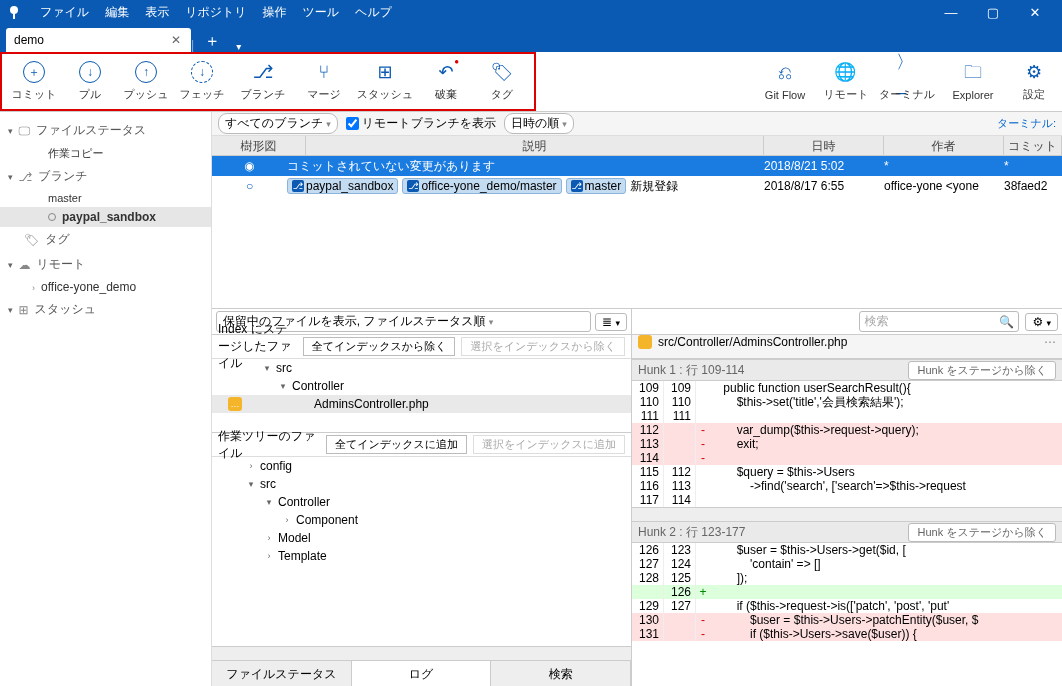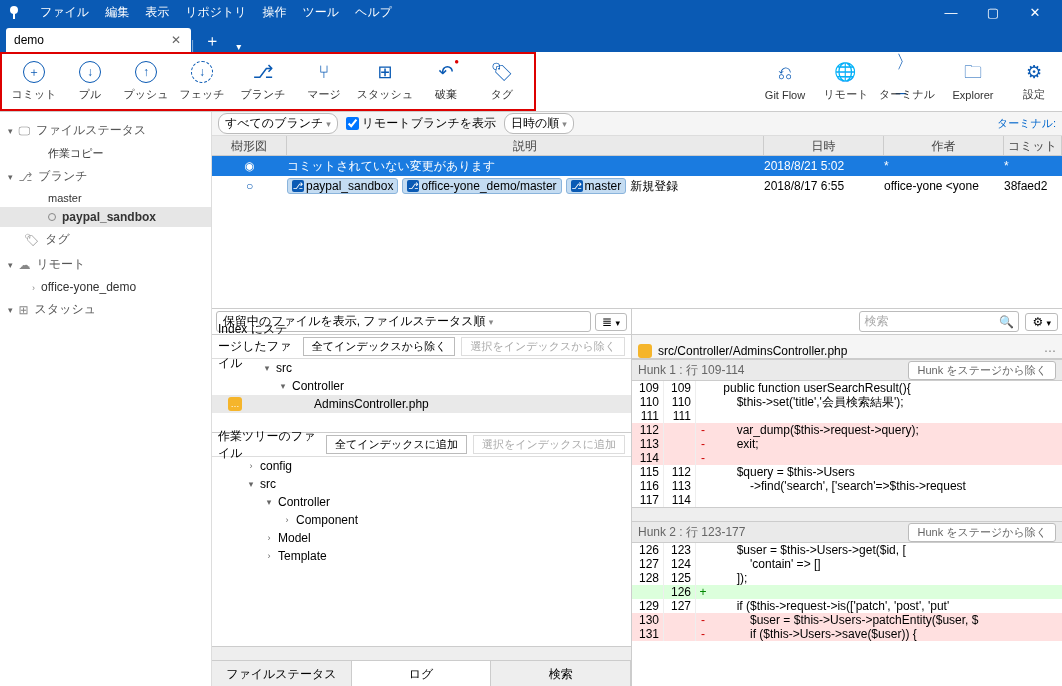--- a/index.html
+++ b/index.html
@@ -34,21 +34,21 @@
 .sidebar { width: 212px; border-right: 1px solid #ddd; display: flex; flex-direction: column; padding-top: 6px; }
 .side-sect-hdr { display: flex; align-items: center; gap: 6px; padding: 4px 8px; cursor: pointer; color: #555; }
 .side-sect-hdr .caret { font-size: 9px; color: #666; }
 .side-sect-hdr .icn { color: #888; }
 .side-item { padding: 3px 8px 3px 48px; cursor: pointer; font-size: 11px; color: #333; }
 .side-item.selected { background: #e6e6e6; font-weight: bold; }
 .side-item .dot { display: inline-block; width: 8px; height: 8px; border: 1px solid #888; border-radius: 50%; margin-right: 6px; }
 .main { flex: 1; display: flex; flex-direction: column; overflow: hidden; }
 .graph-hdr { display: flex; background: #eaeaea; border-bottom: 1px solid #ccc; height: 20px; font-size: 11px; color: #444; }
 .graph-hdr > div { border-right: 1px solid #ccc; text-align: center; line-height: 20px; }
-.gh-graph { width: 75px; }
+.gh-graph { width: 94px; }
 .gh-desc { flex: 1; }
 .gh-date { width: 120px; }
 .gh-auth { width: 120px; }
 .gh-commit { width: 58px; }
 .graph-rows { height: 120px; overflow: auto; background: #fff; }
 .grow { display: flex; height: 20px; align-items: center; font-size: 11px; }
 .grow.sel { background: #1a7be0; color: #fff; }
 .grow .gcol-graph { width: 75px; text-align: center; }
 .grow .gcol-desc { flex: 1; display: flex; align-items: center; gap: 4px; overflow: hidden; }
 .grow .gcol-date { width: 120px; }
@@ -72,21 +72,21 @@
 .fs-tree .file-ic { width: 14px; height: 14px; background: #f5b52b; border-radius: 3px; font-size: 9px; color: #fff; display: flex; align-items: center; justify-content: center; }
 .fs-staged { height: 98px; border-bottom: 1px solid #ccc; display: flex; flex-direction: column; }
 .fs-working { flex: 1; display: flex; flex-direction: column; }
 .bottom-tabs { height: 26px; display: flex; border-top: 1px solid #ccc; }
 .bottom-tabs .bt { flex: 1; border-right: 1px solid #ccc; text-align: center; line-height: 26px; cursor: pointer; font-size: 12px; background: #eee; }
 .bottom-tabs .bt.active { background: #fff; }
 .diff-panel { flex: 1; display: flex; flex-direction: column; overflow: hidden; }
 .diff-top { height: 26px; border-bottom: 1px solid #ccc; display: flex; align-items: center; padding: 0 4px; gap: 6px; }
 .diff-top .search-box { border: 1px solid #bbb; border-radius: 3px; flex: 1; max-width: 160px; margin-left: auto; padding: 1px 4px; display: flex; align-items: center; color: #aaa; }
 .diff-top .gear { border: 1px solid #bbb; border-radius: 3px; padding: 1px 6px; cursor: pointer; }
-.diff-file-hdr { height: 24px; background: #f5f5f5; border-bottom: 1px solid #ccc; display: flex; align-items: flex-end; padding: 0 6px; gap: 6px; font-size: 11px; }
+.diff-file-hdr { height: 24px; background: #f5f5f5; border-bottom: 1px solid #ccc; display: flex; align-items: flex-start; padding: 0 6px; gap: 6px; font-size: 11px; }
 .diff-file-hdr .fi { width: 14px; height: 14px; background: #f5b52b; border-radius: 3px; }
 .diff-file-hdr .ellipsis { margin-left: auto; color: #888; cursor: pointer; }
 .diff-body { flex: 1; overflow: auto; font-family: Consolas, monospace; font-size: 11px; }
 .hunk-hdr { background: #eaeaea; border-top: 1px solid #ccc; border-bottom: 1px solid #ccc; height: 22px; display: flex; align-items: center; padding: 0 6px; gap: 6px; color: #666; position: sticky; }
 .hunk-hdr .hunk-btn { margin-left: auto; border: 1px solid #bbb; background: #fff; border-radius: 3px; padding: 1px 8px; font-size: 11px; cursor: pointer; }
 .diff-line { display: flex; min-height: 14px; line-height: 14px; white-space: pre; }
 .diff-line .ln-old, .diff-line .ln-new { width: 32px; text-align: right; color: #000000; padding-right: 4px; border-right: 1px solid #eee; flex-shrink: 0; }
 .diff-line .marker { width: 14px; text-align: center; flex-shrink: 0; }
 .diff-line .code { flex: 1; overflow: hidden; }
 .diff-line.del { background: #ffe0e0; }

